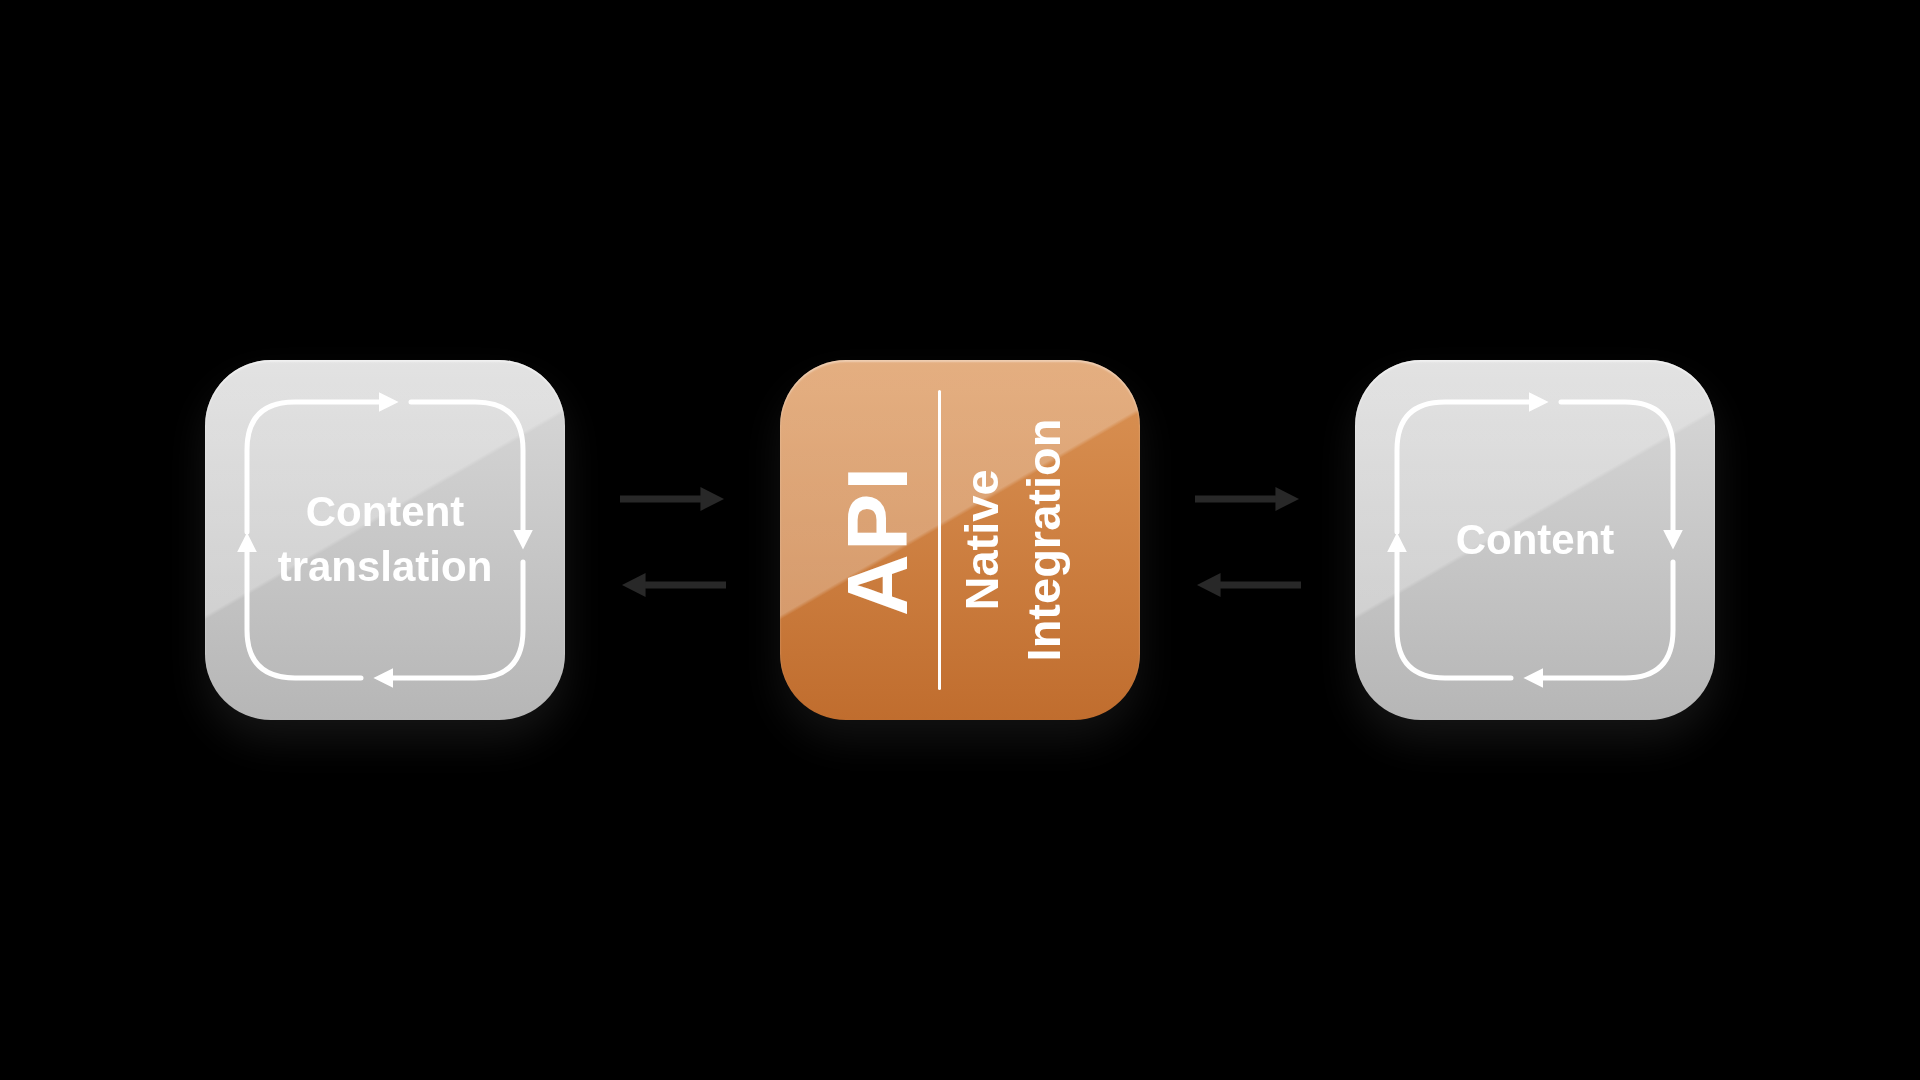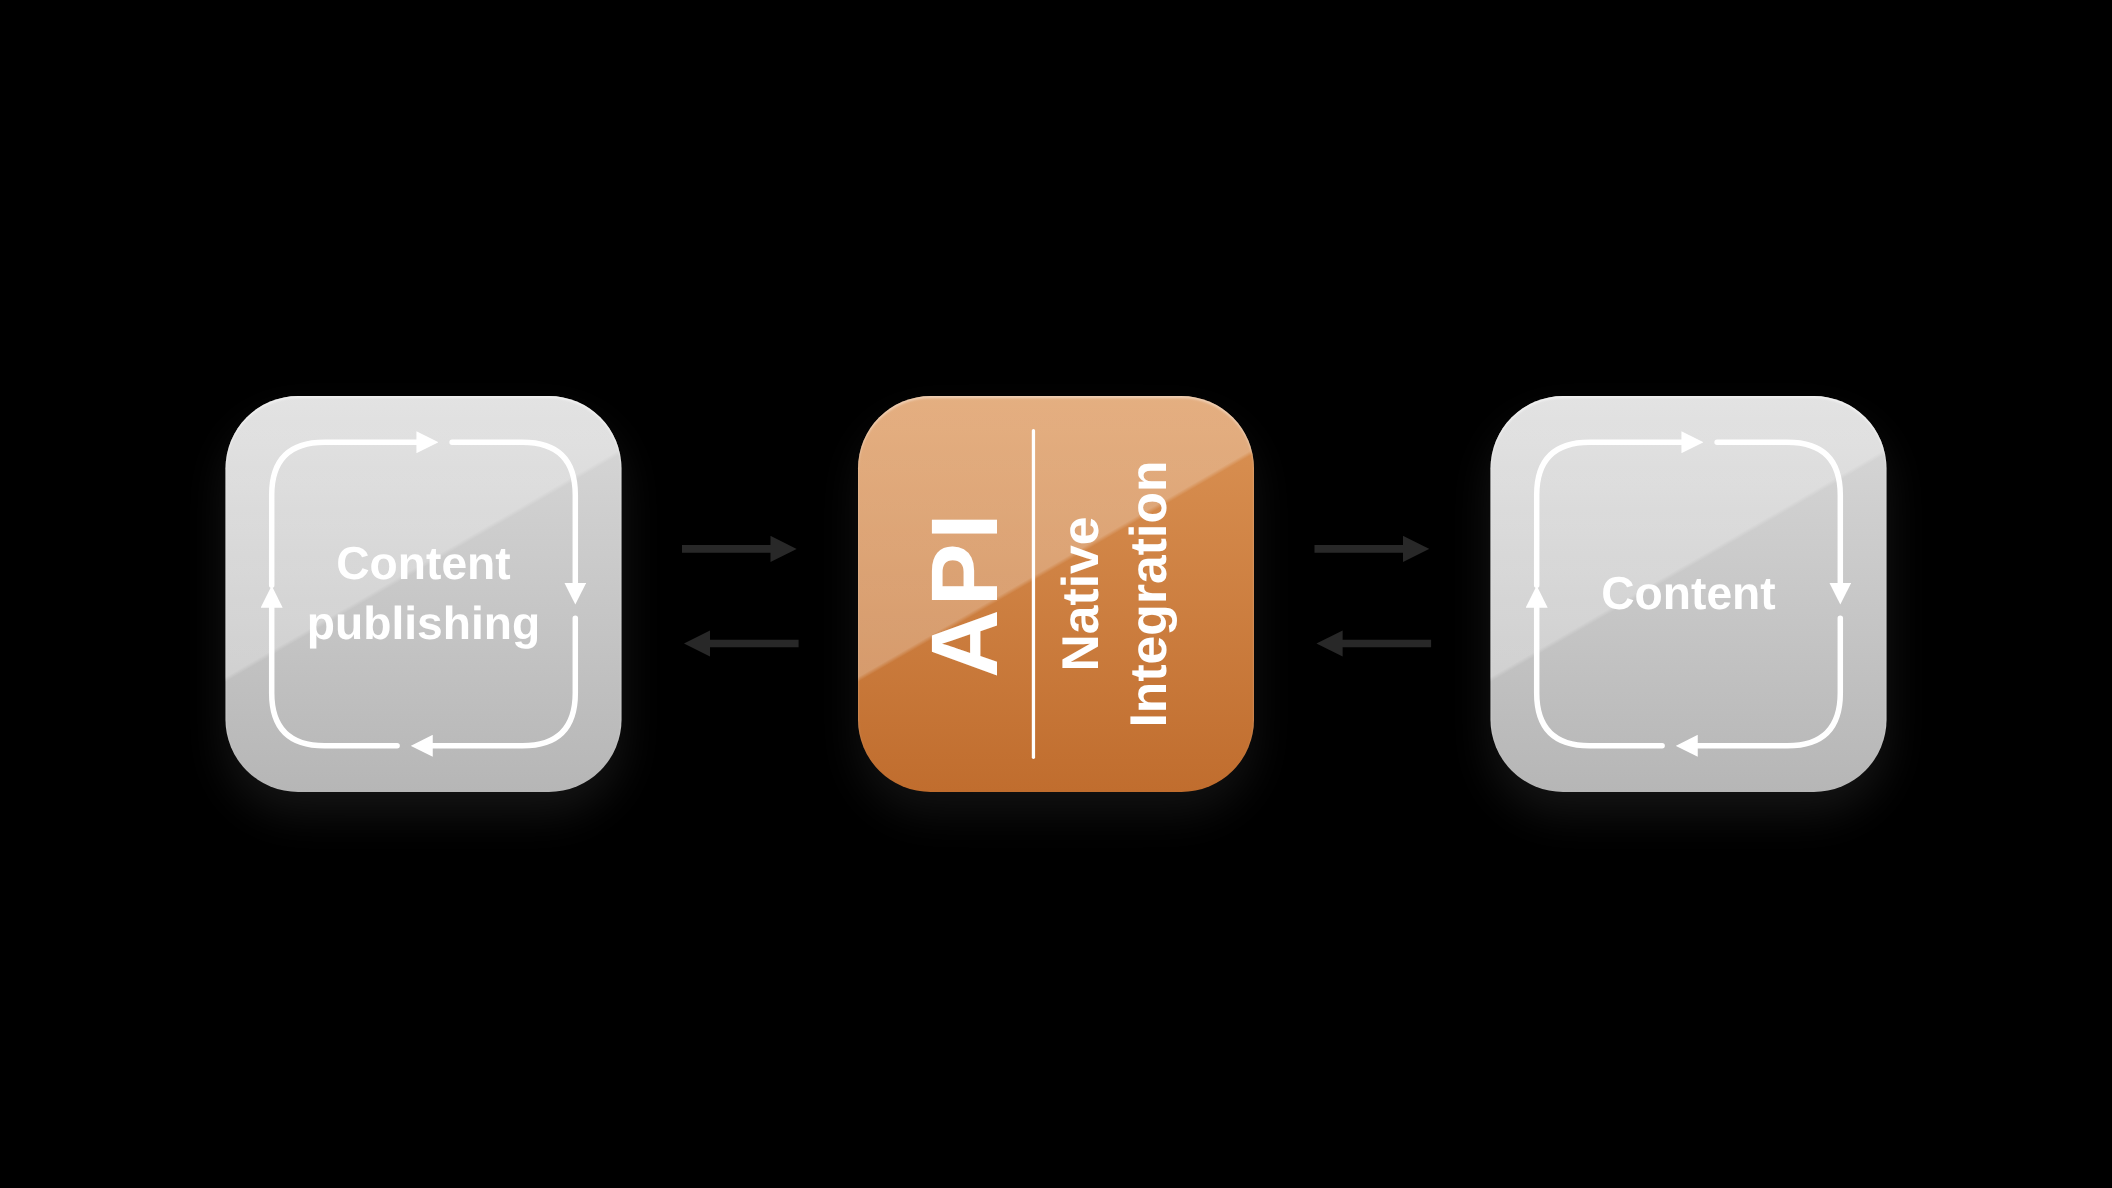--- a/index.html
+++ b/index.html
@@ -113,21 +113,21 @@
 
   <div class="box gray">
     <svg class="cycle" viewBox="0 0 320 320">
       <path class="cyc-line" d="M22 152 L22 70 Q22 22 70 22 L158 22" marker-end="url(#mw)"></path>
       <path class="cyc-line" d="M186 22 L250 22 Q298 22 298 70 L298 154" marker-end="url(#mw)"></path>
       <path class="cyc-line" d="M298 182 L298 250 Q298 298 250 298 L164 298" marker-end="url(#mw)"></path>
       <path class="cyc-line" d="M136 298 L70 298 Q22 298 22 250 L22 168" marker-end="url(#mw)"></path>
     </svg>
     <div class="box-label">
       <span class="lbl-line">Content</span>
-      <span class="lbl-line">publishing</span>
+      <span class="lbl-line">translation</span>
     </div>
   </div>
 
   <div class="arrows">
     <svg viewBox="0 0 130 180">
       <path class="ex-line" d="M12 49 H96" marker-end="url(#md)"></path>
       <path class="ex-line" d="M118 135 H34" marker-end="url(#md)"></path>
     </svg>
   </div>
 

